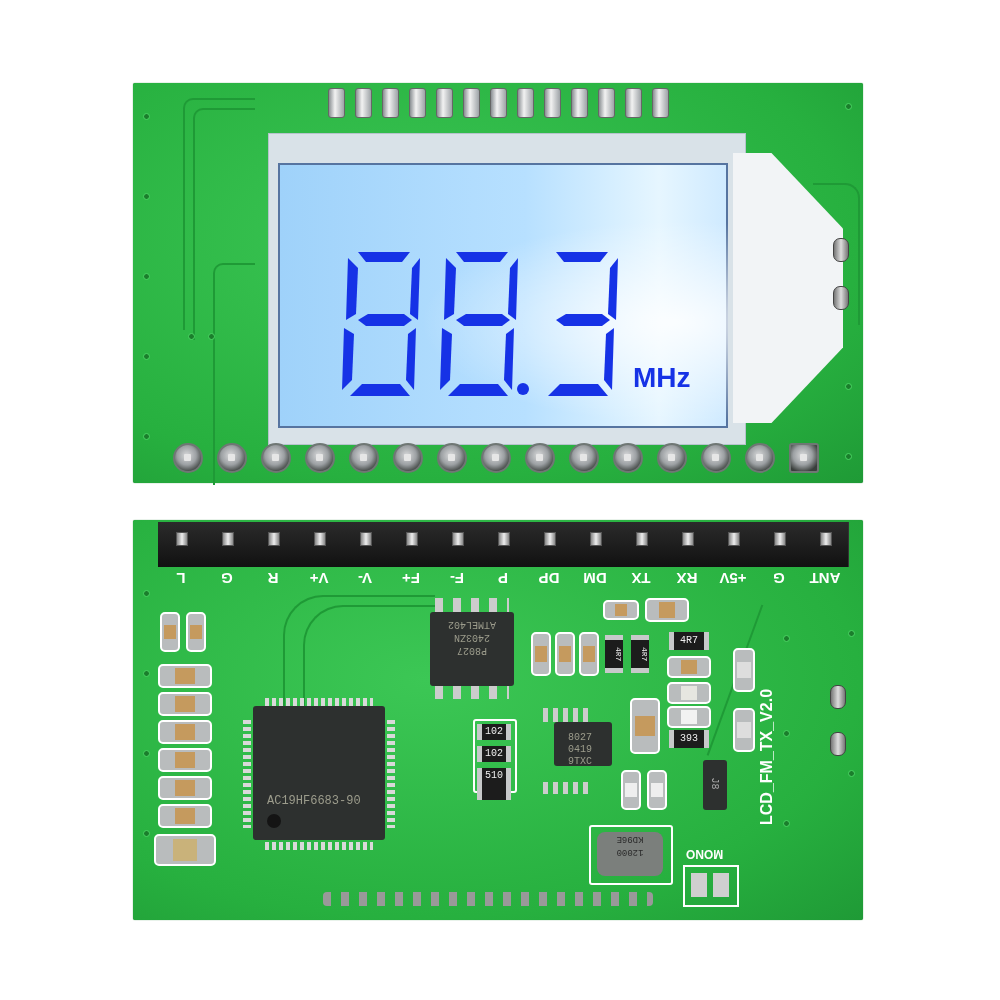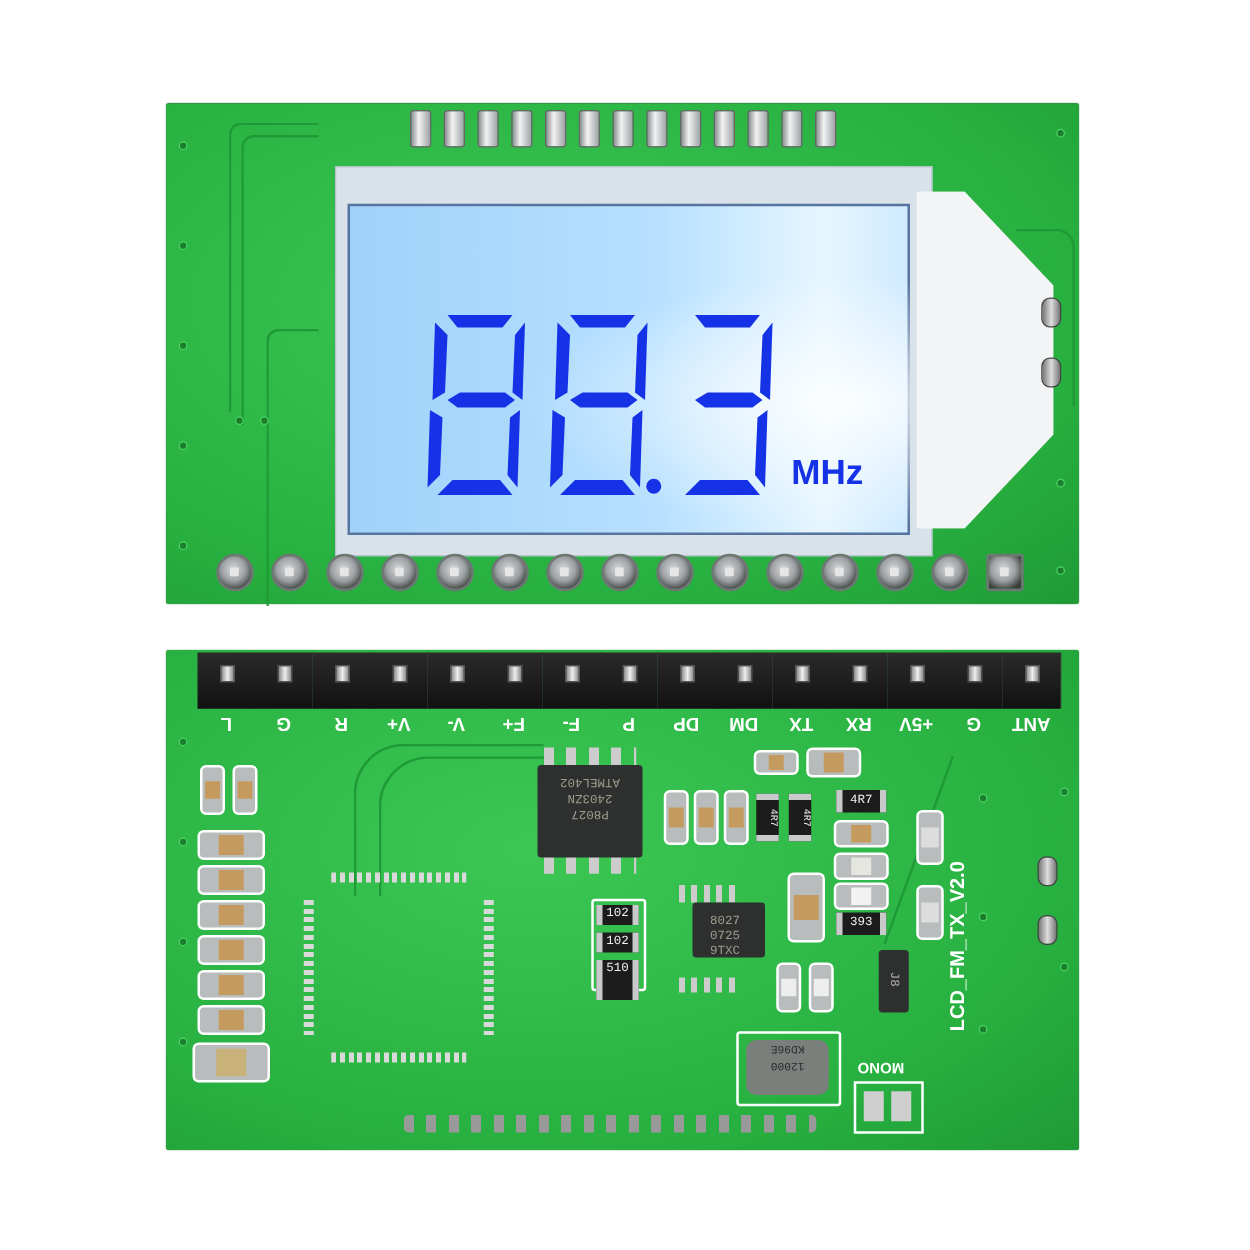--- a/index.html
+++ b/index.html
@@ -243,20 +243,24 @@
       </div>
     <div class="smd" style="left:-4px;top:222px;width:62px;height:32px;">
         <div class="body" style="background:#c9b27a"></div>
       </div>
   </div>
 
   <div class="qfp-pins-h" style="left:132px;top:178px;width:108px;"></div>
   <div class="qfp-pins-h" style="left:132px;top:322px;width:108px;"></div>
   <div class="qfp-pins-v" style="left:110px;top:200px;height:108px;"></div>
   <div class="qfp-pins-v" style="left:254px;top:200px;height:108px;"></div>
+  <div class="chip" style="left:120px;top:186px;width:132px;height:134px;">
+    <span class="abs" style="left:14px;top:88px;font-size:12px;">AC19HF6683-90</span>
+    <div class="abs" style="left:14px;top:108px;width:14px;height:14px;border-radius:50%;background:#141414;"></div>
+  </div>
 
   <div class="abs" style="left:302px;top:78px;width:74px;height:14px;background:repeating-linear-gradient(90deg,#ccc 0 8px,transparent 8px 18px);"></div>
   <div class="abs" style="left:302px;top:165px;width:74px;height:14px;background:repeating-linear-gradient(90deg,#ccc 0 8px,transparent 8px 18px);"></div>
   <div class="chip" style="left:297px;top:92px;width:84px;height:74px;">
     <div style="transform:rotate(180deg);padding:6px;font-size:10px;line-height:13px;text-align:center;">
       <div>P8027</div>
       <div>2403ZN</div>
       <div>ATMEL402</div>
     </div>
   </div>
@@ -264,21 +268,21 @@
   <div class="abs" style="left:340px;top:199px;width:40px;height:70px;border:2px solid #fff;border-radius:3px;">
     <div class="res" style="left:2px;top:3px;width:34px;height:16px;line-height:16px;">102</div>
     <div class="res" style="left:2px;top:25px;width:34px;height:16px;line-height:16px;">102</div>
     <div class="res" style="left:2px;top:47px;width:34px;height:32px;line-height:16px;">510</div>
   </div>
 
   <div class="abs" style="left:410px;top:188px;width:48px;height:14px;background:repeating-linear-gradient(90deg,#ccc 0 5px,transparent 5px 10px);"></div>
   <div class="abs" style="left:410px;top:262px;width:48px;height:12px;background:repeating-linear-gradient(90deg,#ccc 0 5px,transparent 5px 10px);"></div>
   <div class="chip" style="left:405px;top:202px;width:58px;height:44px;font-size:10px;line-height:12px;padding:10px 0 0 14px;box-sizing:border-box;margin-left:16px;">
     <div>8027</div>
-    <div>0725</div>
+    <div>0419</div>
     <div>9TXC</div>
   </div>
 
   <div class="smd vert" style="left:398px;top:112px;width:20px;height:44px;">
       <div class="body"></div>
     </div>
   <div class="smd vert" style="left:422px;top:112px;width:20px;height:44px;">
       <div class="body"></div>
     </div>
   <div class="smd vert" style="left:446px;top:112px;width:20px;height:44px;">

